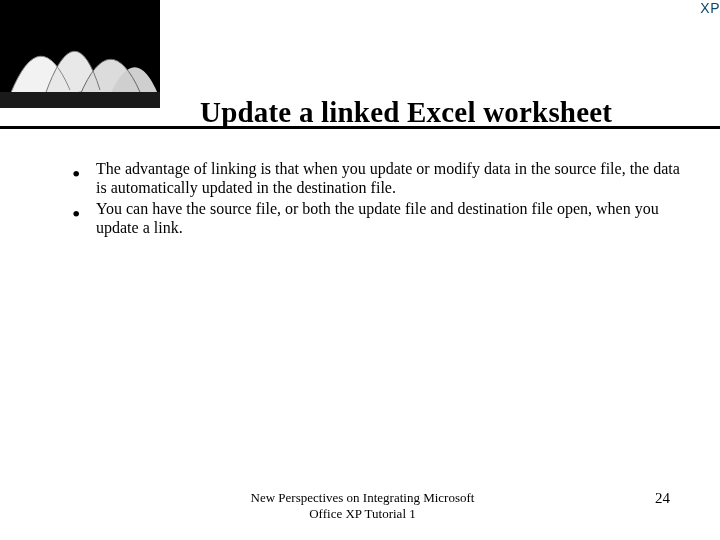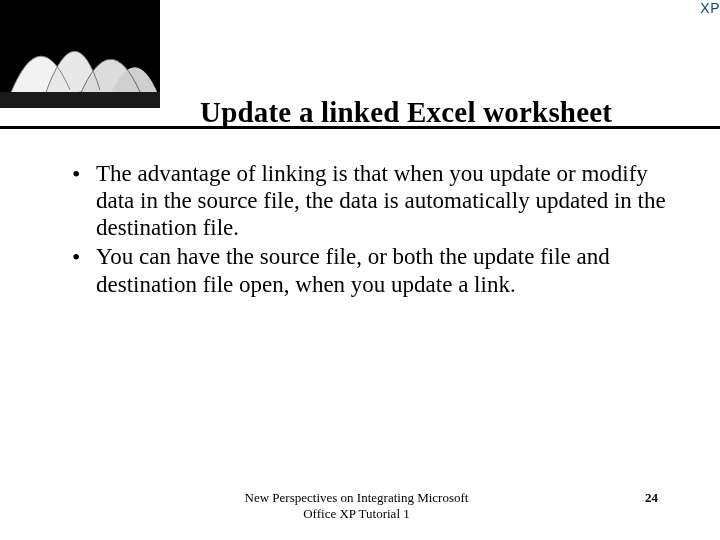--- a/index.html
+++ b/index.html
@@ -58,54 +58,53 @@
     top: 160px;
     left: 68px;
     right: 40px;
   }
   .bullets {
     list-style: none;
   }
   .bullets li {
     position: relative;
     padding-left: 28px;
-    font-size: 23px;
+    font-size: 16px;
     line-height: 1.18;
     margin-bottom: 2px;
   }
   .bullets li::before {
     content: "•";
     position: absolute;
     left: 4px;
     top: 0;
     font-size: 24px;
   }
   .footer {
     position: absolute;
     bottom: 14px;
     left: 0;
-    right: 14px;
+    right: 2px;
     height: 36px;
     margin-left: 7px;
   }
   .footer-center {
     position: absolute;
     left: 50%;
     transform: translateX(-50%);
     text-align: center;
     font-size: 13px;
     line-height: 1.2;
     white-space: pre-line;
   }
   .footer-right {
     position: absolute;
     right: 48px;
     top: 0;
-    font-size: 13px;
-    font-weight: bold;
+    font-size: 15px;
   }
 </style>
 </head>
 <body>
 
 <div class="header">
   <div class="logo-box">
     <svg viewBox="0 0 160 108" width="160" height="108">
       <rect width="160" height="108" fill="#000"></rect>
 

